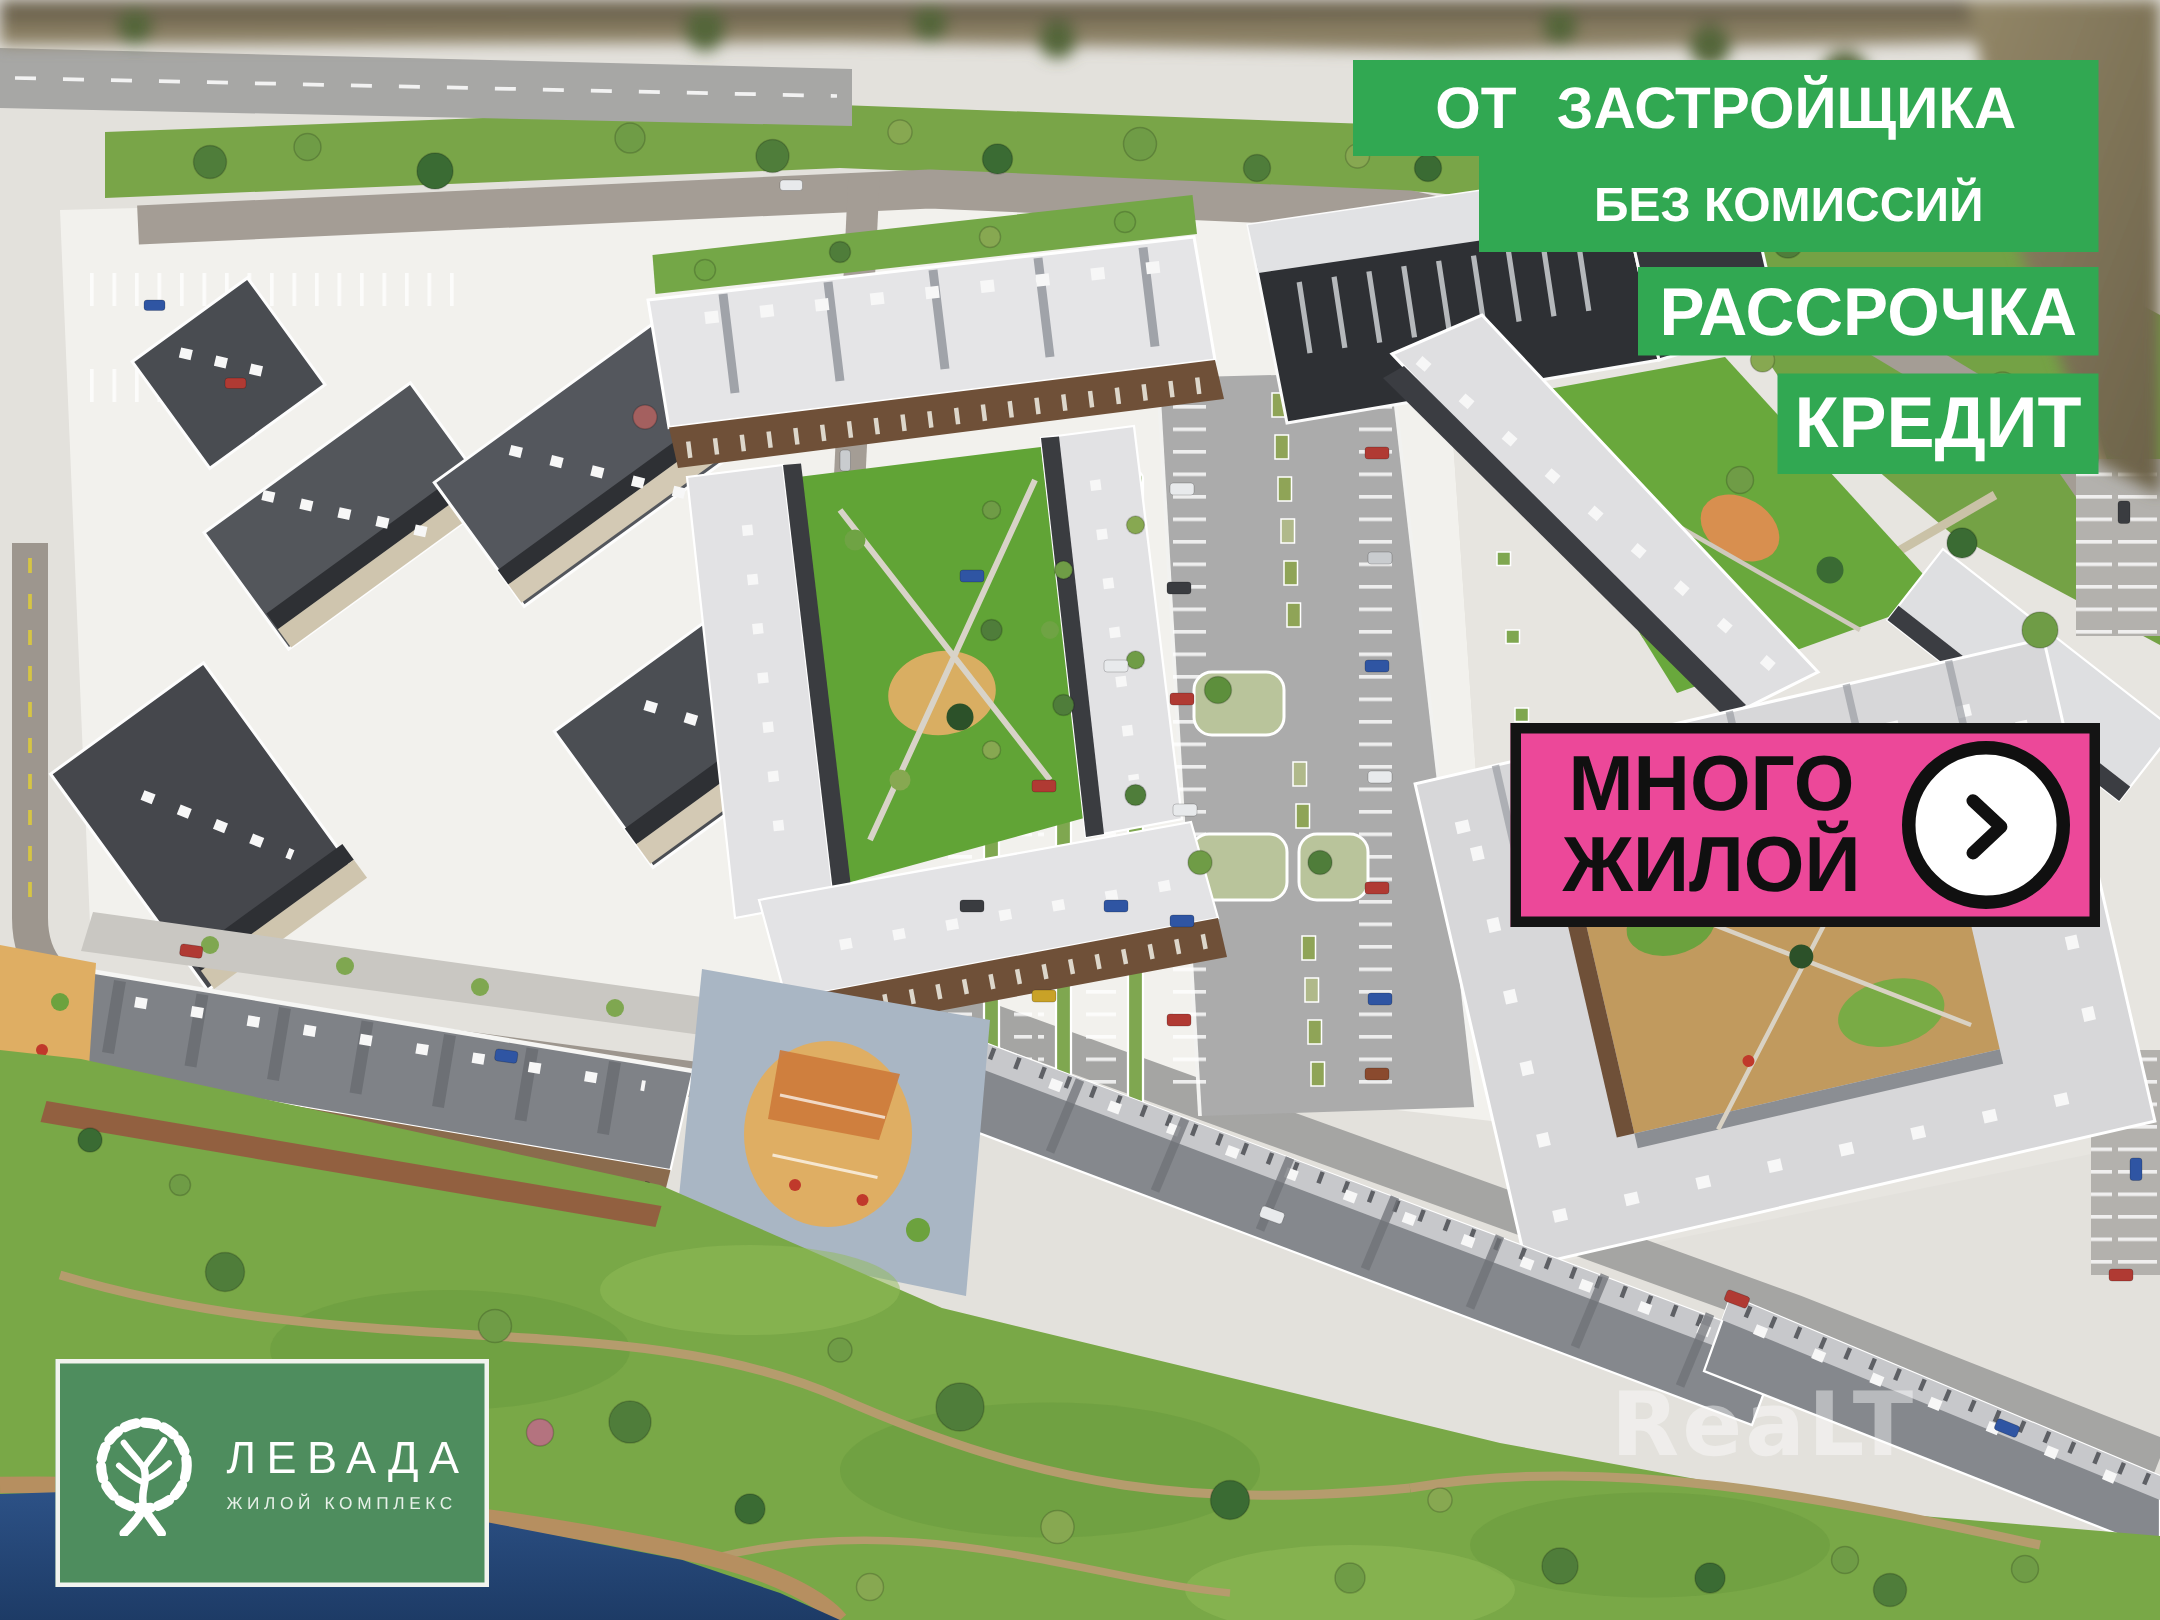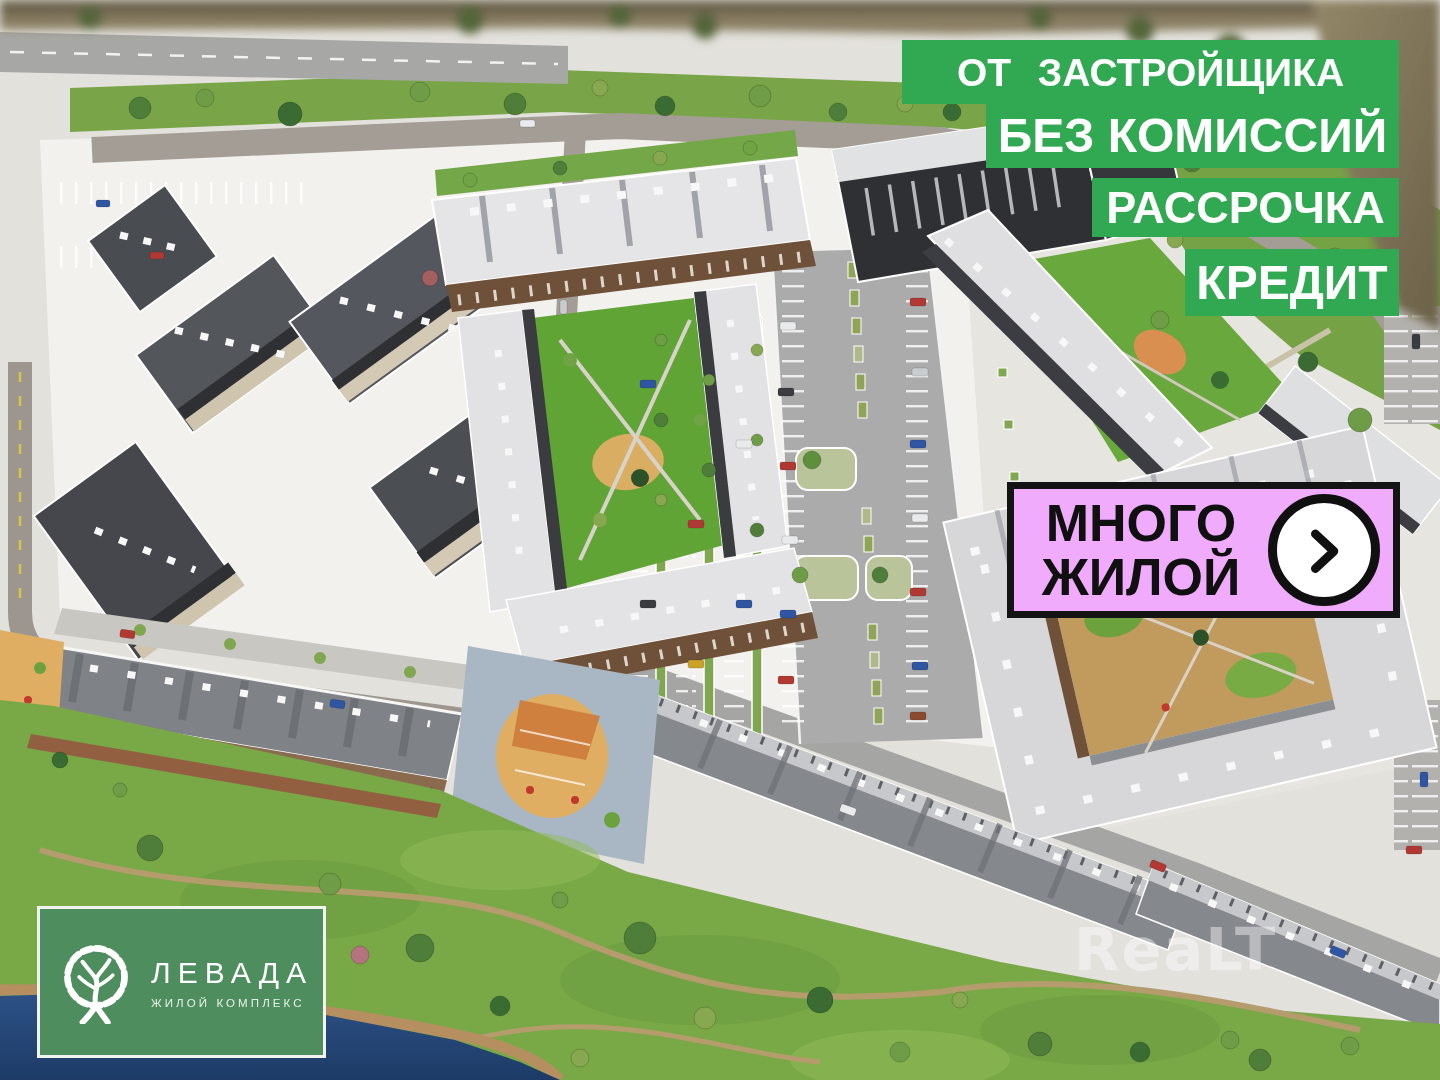--- a/index.html
+++ b/index.html
@@ -3,25 +3,25 @@
 <meta charset="utf-8">
 <style>
   html,body{margin:0;padding:0;background:#1b1b1b;}
   .stage{position:relative;width:1440px;height:1080px;overflow:hidden;background:#e3e1dc;
          font-family:"Liberation Sans",sans-serif;}
   svg.scene{position:absolute;left:0;top:0;display:block;}
   
   .bl{position:absolute;background:#31a852;color:#fff;font-weight:700;
       display:flex;align-items:center;justify-content:center;line-height:1;white-space:nowrap;}
   .bl1{left:902px;top:40px;width:497px;height:64px;font-size:39px;word-spacing:16px;}
-  .bl2{left:986px;top:104px;width:413px;height:64px;font-size:48px;}
+  .bl2{left:986px;top:104px;width:413px;height:64px;font-size:32px;}
   .bl3{left:1092px;top:178px;width:307px;height:59px;font-size:45px;}
   .bl4{left:1185px;top:249px;width:214px;height:67px;font-size:48px;}
   
-  .photo-btn{position:absolute;left:1007px;top:482px;width:393px;height:136px;background:#f0abfc;
+  .photo-btn{position:absolute;left:1007px;top:482px;width:393px;height:136px;background:#ec4899;
              border:7px solid #141414;box-sizing:border-box;display:flex;align-items:center;cursor:pointer;}
   .photo-text{flex:1;text-align:center;font-weight:700;font-size:52px;line-height:1.04;color:#101010;}
   .photo-circle{width:112px;height:112px;border-radius:50%;background:#fff;border:9px solid #101010;
                 box-sizing:border-box;margin-right:13px;flex:none;display:flex;align-items:center;justify-content:center;}
   
   .logo-card{position:absolute;left:37px;top:906px;width:289px;height:152px;background:#4e8d5e;
              border:3px solid #f1f3ee;box-sizing:border-box;display:flex;align-items:center;
              padding:0 10px 0 14px;gap:13px;}
   .logo-title{font-size:30px;letter-spacing:7px;color:#ffffff;}
   .logo-sub{font-size:11.5px;letter-spacing:3.1px;color:#e8f1e9;margin-top:7px;}

